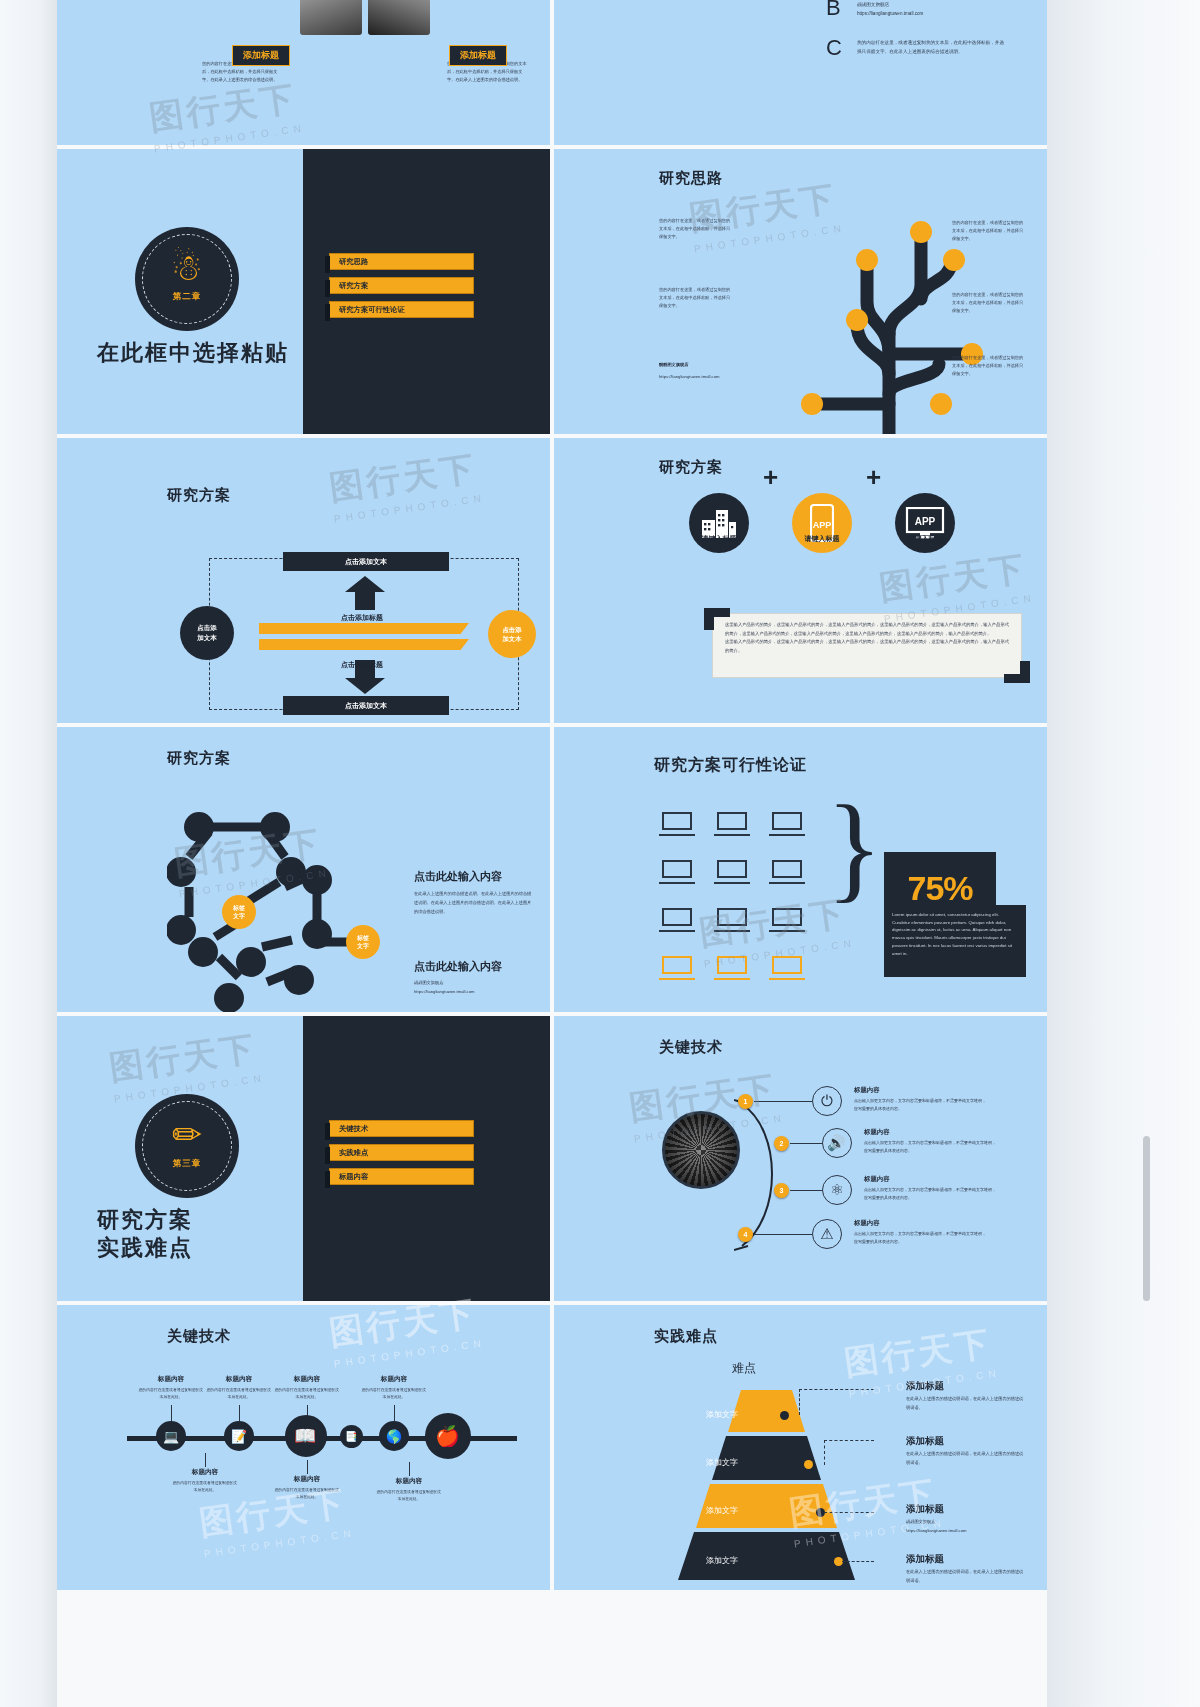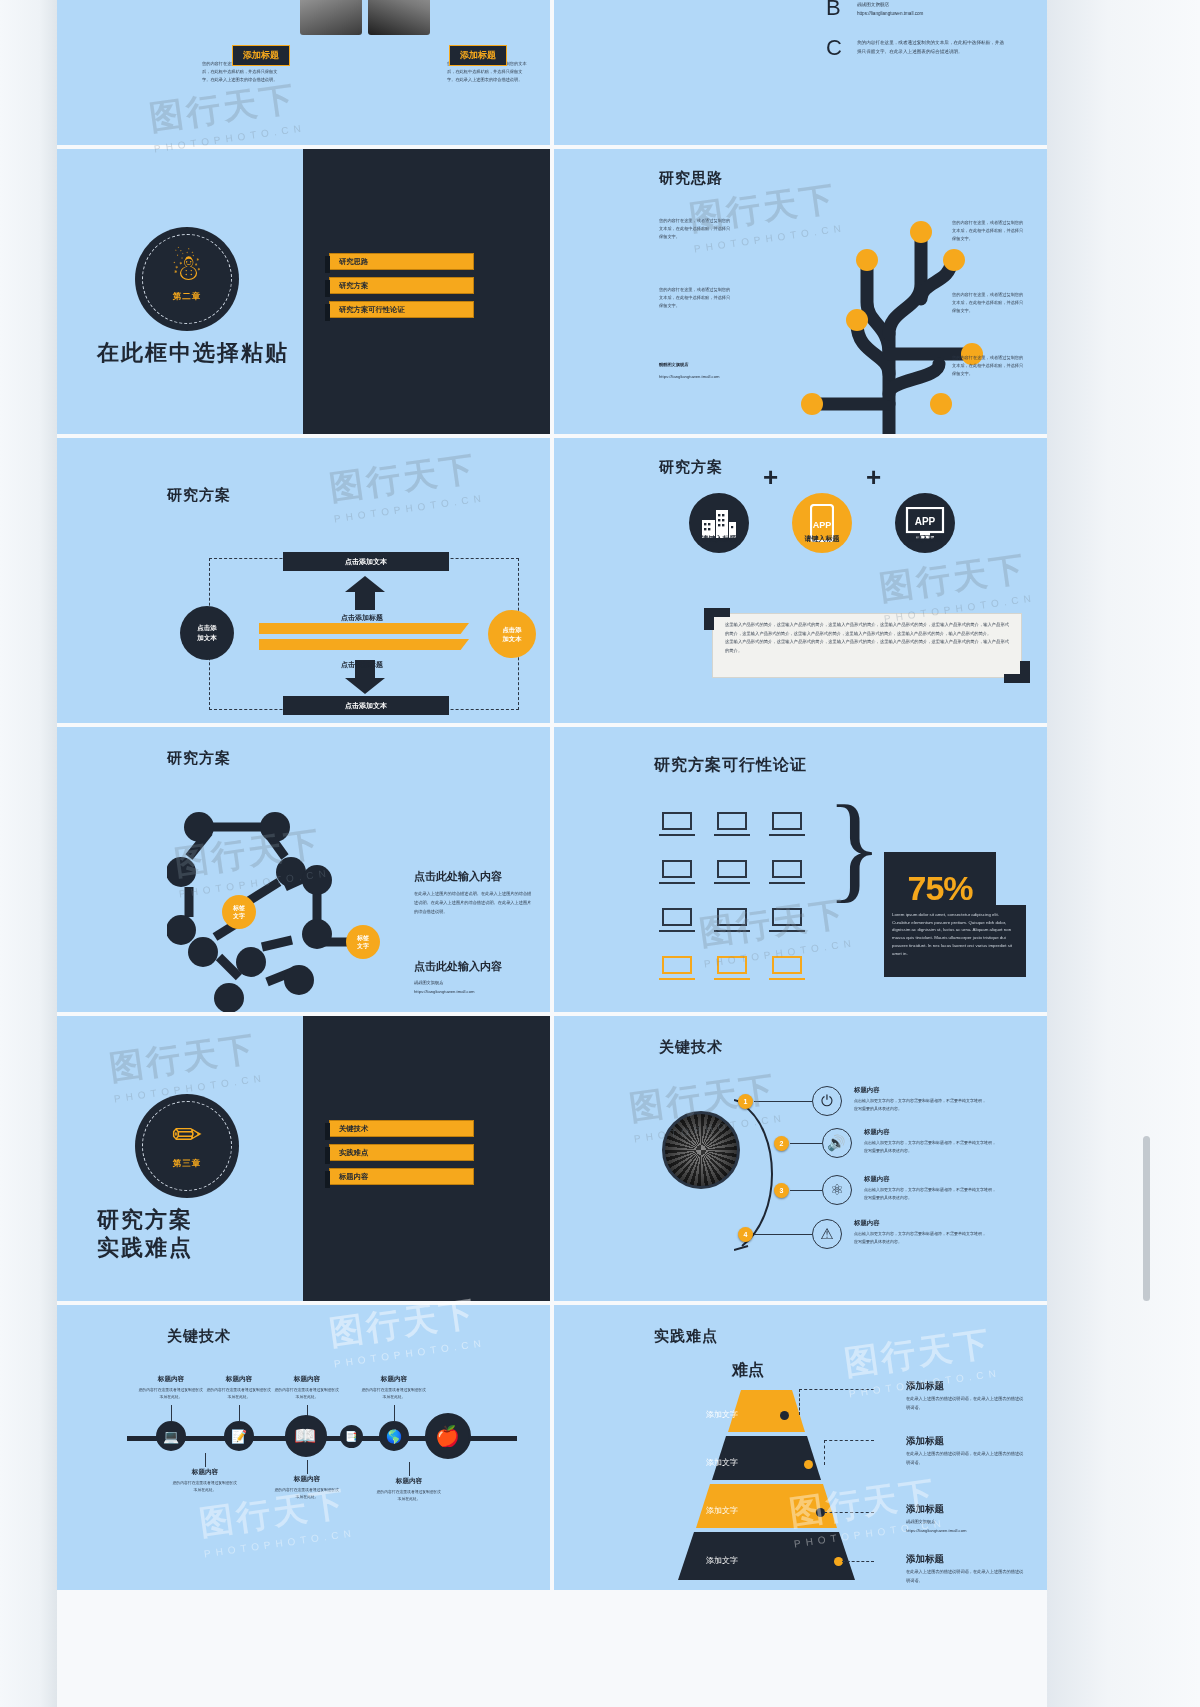--- a/index.html
+++ b/index.html
@@ -106,21 +106,21 @@
 
   
   .tl-bar { position:absolute; height:5px; background:#1f2733; }
   .tl-circ { position:absolute; border-radius:50%; background:#1f2733; border:2px solid #1f2733;
              display:flex; align-items:center; justify-content:center; color:#f6a81c; }
   .tl-h { position:absolute; font-size:6.6px; font-weight:bold; color:#1f2733; text-align:center; width:66px; }
   .tl-p { position:absolute; font-size:3.8px; line-height:1.9; color:#2b3645; text-align:center; width:66px; }
   .tl-stem { position:absolute; width:1.1px; background:#2b3645; }
 
   
-  .pyr-t { position:absolute; font-size:16px; font-weight:bold; color:#1f2733; }
+  .pyr-t { position:absolute; font-size:12px; font-weight:normal; color:#1f2733; }
   .pyr-lab { position:absolute; color:#fff; font-size:8px; font-weight:normal; }
   .pyr-h { position:absolute; font-size:9.5px; font-weight:bold; color:#1f2733; }
   .pyr-p { position:absolute; font-size:4.2px; line-height:2.1; color:#2b3645; width:118px; }
   .pyr-dot { position:absolute; width:9px; height:9px; border-radius:50%; }
   .lead { position:absolute; border-top:1.2px dashed #2b3645; }
   .leadv { position:absolute; border-left:1.2px dashed #2b3645; }
 
   
   .thumb-img { position:absolute; border-radius:3px;
                background: linear-gradient(135deg,#cfcfcf 0%,#8f8f8f 45%,#3d3d3d 100%); }

